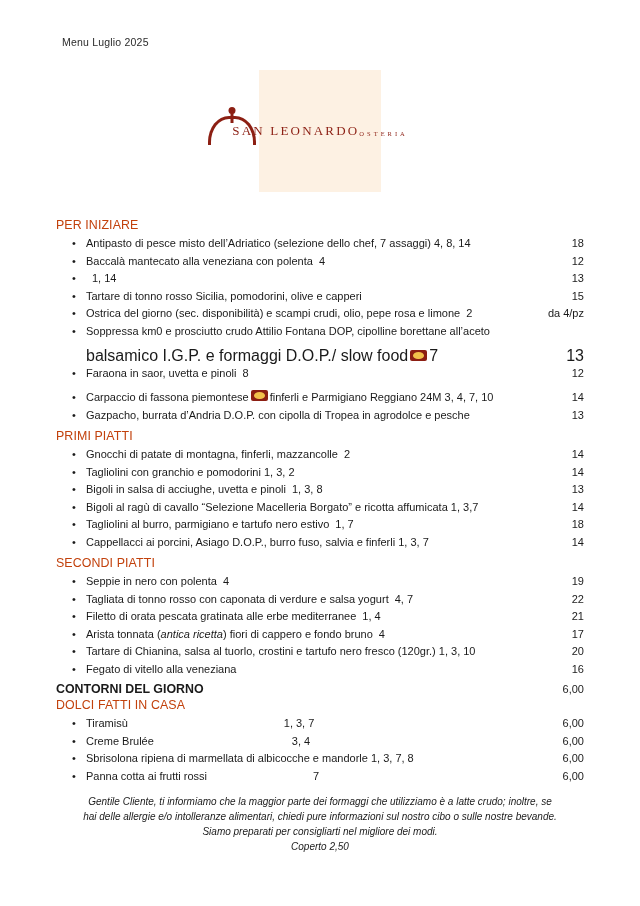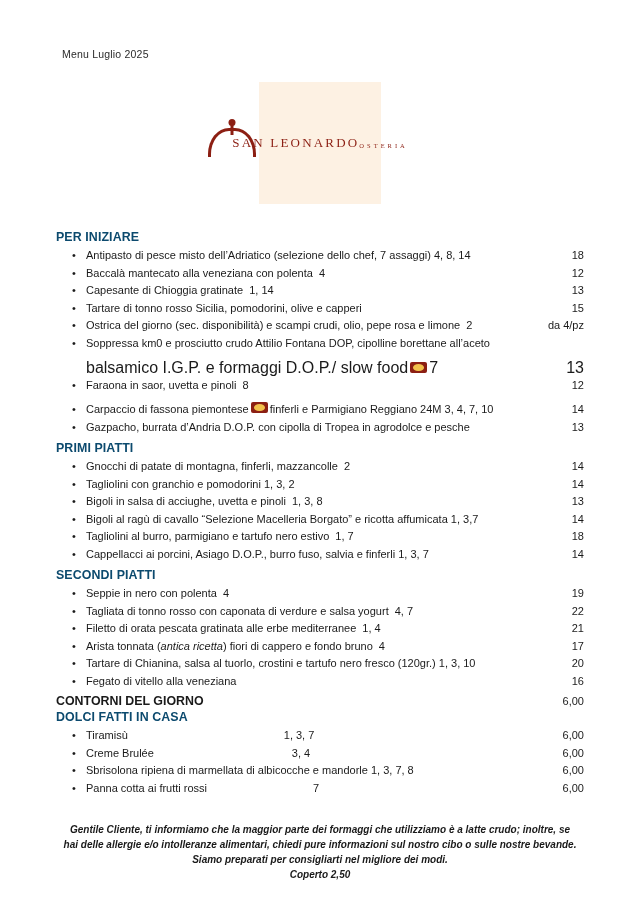--- a/index.html
+++ b/index.html
@@ -13,21 +13,21 @@
     font-family: "Liberation Sans", sans-serif;
     color: #1a1a1a;
     position: relative;
     overflow: hidden;
   }
   .page {
     position: relative;
     width: 640px;
     height: 906px;
     box-sizing: border-box;
-    padding: 48px 56px 0 56px;
+    padding: 36px 56px 0 56px;
   }
   .doc-header {
     font-size: 10.5px;
     color: #2b2b2b;
     letter-spacing: 0.2px;
     margin: 0 0 0 6px;
   }
   .logo-wrap {
     margin: 22px auto 0 auto;
     width: 122px;
@@ -87,22 +87,22 @@
     font-size: 6.5px;
     letter-spacing: 3px;
     color: #8c1f13;
     margin-top: 4px;
   }
   .menu {
     margin-top: 26px;
   }
   .section-title {
     font-size: 12.4px;
-    font-weight: bold;
-    color: #0c4a6e;
+    font-weight: normal;
+    color: #c2410c;
     margin: 0 0 3px 0;
     letter-spacing: 0.1px;
   }
   .section-title.spaced {
     margin-top: 5px;
   }
   .row {
     display: flex;
     align-items: baseline;
     font-size: 11px;
@@ -175,27 +175,26 @@
     top: 2px;
     width: 11px;
     height: 7px;
     background: #f2c14b;
     border-radius: 50% 50% 45% 45%;
   }
   .footer-note {
     position: absolute;
     left: 56px;
     right: 56px;
-    top: 822px;
+    top: 794px;
     text-align: center;
     font-style: italic;
     font-size: 10px;
     line-height: 15px;
     color: #1a1a1a;
-    font-weight: bold;
   }
   .footer-note div { margin: 0; }
 </style>
 </head>
 <body>
 
 <div class="page">
 
   <div class="doc-header">Menu Luglio 2025</div>
 
@@ -223,21 +222,20 @@
     <div class="row">
       <span class="bullet">•</span>
       <span class="desc">Baccalà mantecato alla veneziana con polenta</span>
       <span class="alg">4</span>
       <span class="fill"></span>
       <span class="price">12</span>
     </div>
 
     <div class="row">
       <span class="bullet">•</span>
-      <span class="desc">Capesante di Chioggia gratinate</span>
       <span class="alg">1, 14</span>
       <span class="fill"></span>
       <span class="price">13</span>
     </div>
 
     <div class="row">
       <span class="bullet">•</span>
       <span class="desc">Tartare di tonno rosso Sicilia, pomodorini, olive e capperi</span>
       <span class="fill"></span>
       <span class="price">15</span>

